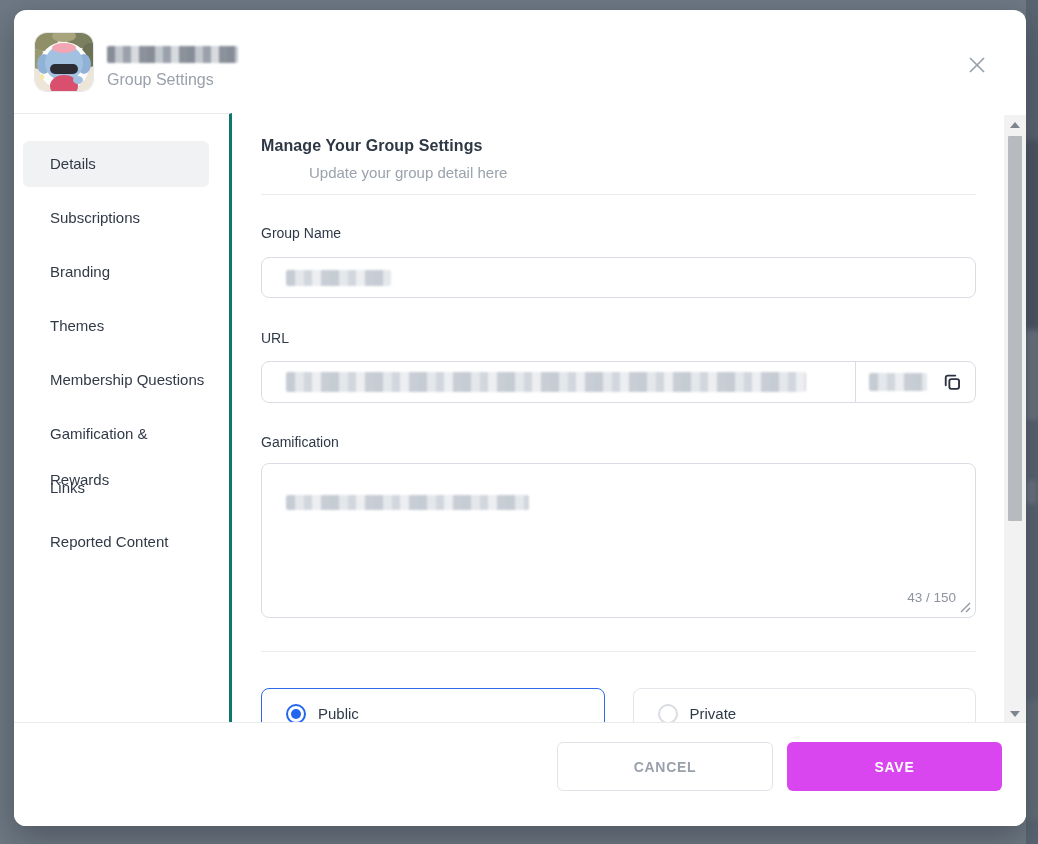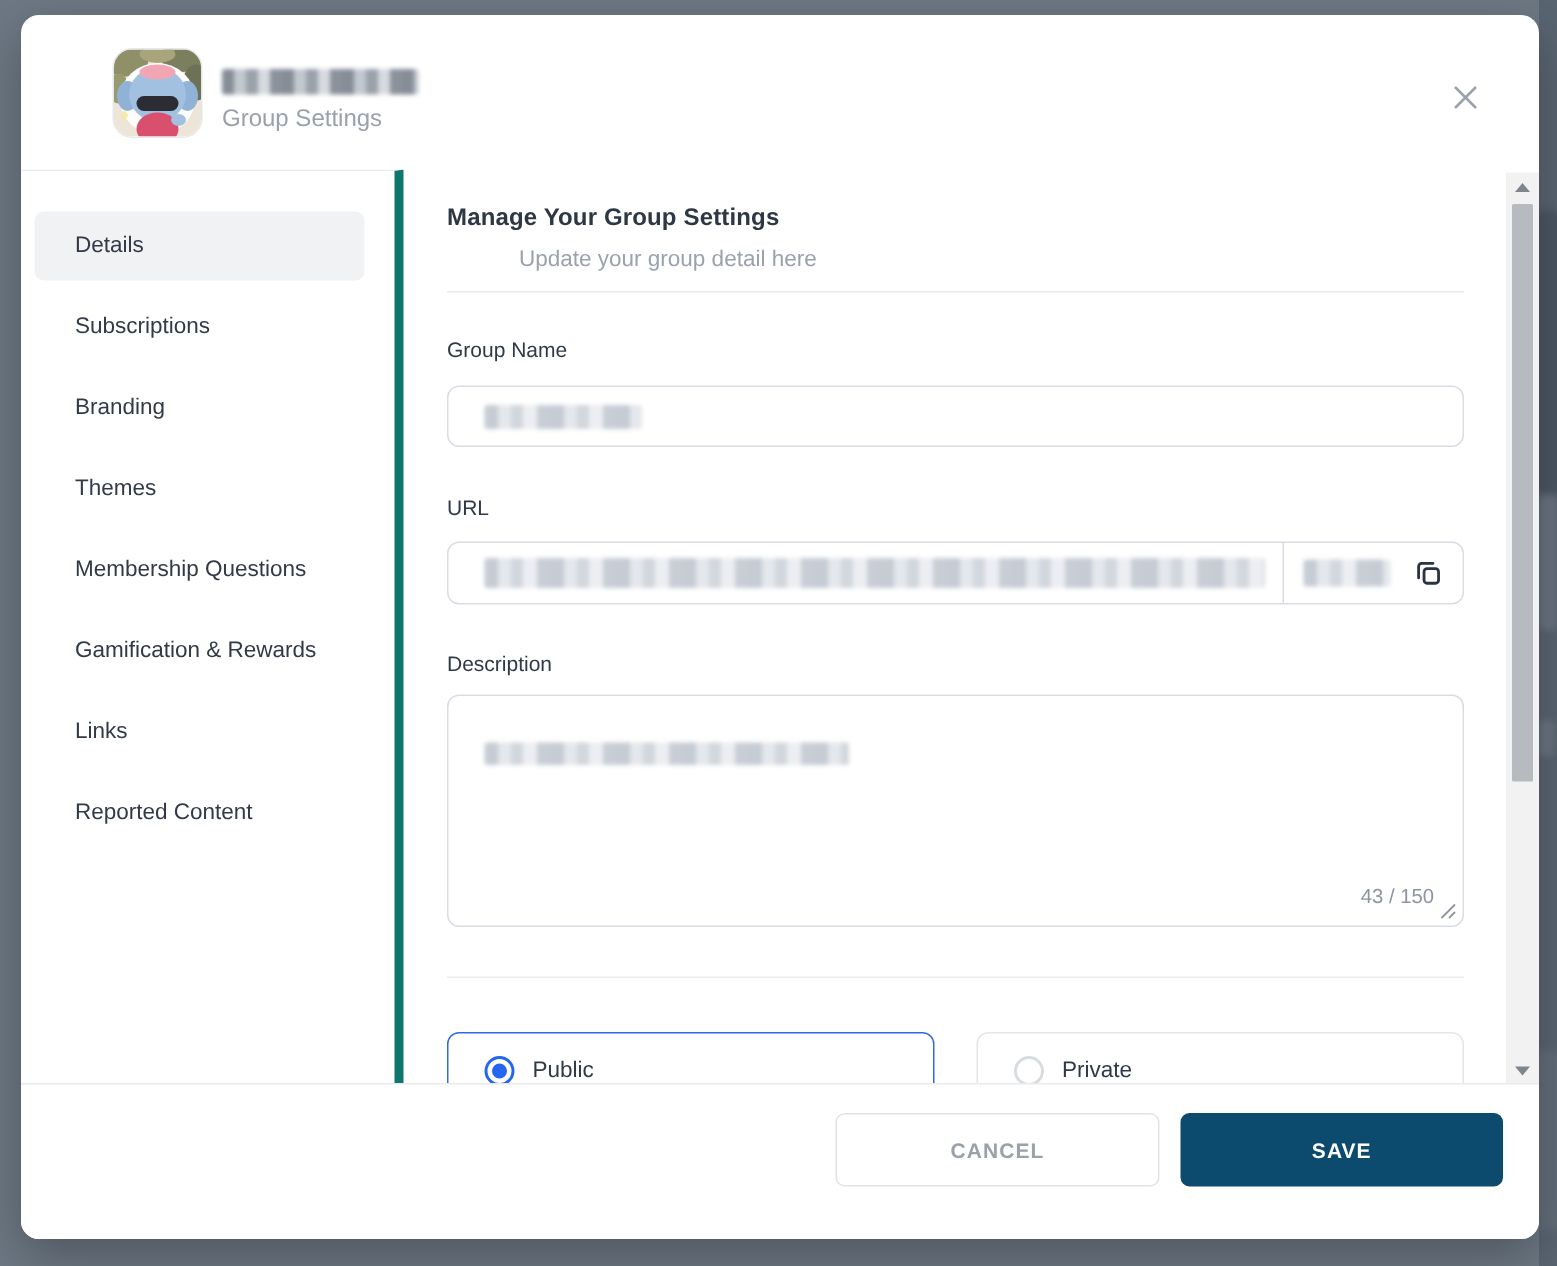--- a/index.html
+++ b/index.html
@@ -17,21 +17,21 @@
   .bg-strip .blob3 { position:absolute; top:480px; left:0px; width:10px; height:24px; background:#7c8591; border-radius:3px; filter:blur(2px); opacity:.5; }
   .bg-strip .blob4 { position:absolute; top:700px; left:-4px; width:20px; height:120px; background:#636e7a; border-radius:6px; filter:blur(3px); }
 
   .modal {
     position:absolute; left:14px; top:10px; width:1012px; height:816px;
     background:#ffffff; border-radius:12px; overflow:hidden;
     box-shadow:0 12px 34px rgba(0,0,0,.28);
   }
 
   
-  .modal-header { position:relative; height:103px;margin-left:41px; }
+  .modal-header { position:relative; height:103px; }
   .avatar {
     position:absolute; left:21px; top:23px; width:58px; height:58px;
     border-radius:12px; overflow:hidden; box-shadow:0 0 0 1px #e6e8eb;
   }
   .avatar svg { display:block; }
   .redact, .redact-dark {
     border-radius:2px;
     filter:blur(1.3px);
   }
   .redact {
@@ -41,22 +41,22 @@
     background:repeating-linear-gradient(90deg,#868d96 0 8px,#c3c8cf 8px 16px,#9aa1aa 16px 24px,#d7dbe0 24px 32px,#8b929b 32px 40px);
   }
   .header-name { position:absolute; left:93px; top:36px; width:131px; height:17px; }
   .header-subtitle { position:absolute; left:93px; top:61px; font-size:16px; color:#9aa1ab; }
   .close-btn { position:absolute; top:44px; right:38px; width:22px; height:22px; cursor:pointer; background:none; border:none; }
 
   
   .modal-body { position:absolute; top:103px; left:0; right:0; bottom:100px; display:flex; overflow:hidden; }
 
   .sidebar {
-    width:255px; flex-shrink:0;
-    border-top:1px solid #e8eaec; border-right:6px solid #0f766e;
+    width:218px; flex-shrink:0;
+    border-top:1px solid #e8eaec; border-right:3px solid #0f766e;
     padding:27px 20px 0 9px;
   }
   .nav-item {
     height:46px; line-height:46px; padding-left:27px; margin-bottom:8px;
     border-radius:6px; font-size:15px; color:#323a47; cursor:pointer;
   }
   .nav-item.active { background:#f1f2f4; }
 
   .content { flex:1; position:relative; padding:24px 50px 0 29px; overflow:hidden; }
   .page-title { font-size:16px; font-weight:700; color:#2e3744; letter-spacing:.1px; }
@@ -113,21 +113,21 @@
 
   
   .modal-footer {
     position:absolute; left:0; right:0; bottom:0; height:104px;
     border-top:1px solid #e8eaec; background:#fff;
     display:flex; align-items:center; justify-content:flex-end; gap:14px;
     padding-right:24px; padding-bottom:16px;
   }
   .btn { height:49px; border-radius:6px; font-size:14px; font-weight:700; letter-spacing:.7px; cursor:pointer; font-family:"Liberation Sans",sans-serif; }
   .btn-cancel { width:216px; background:#ffffff; border:1px solid #e0e3e7; color:#9aa1ab; }
-  .btn-save { width:215px; background:#0c4a6e; border:none; color:#ffffff; }
+  .btn-save { width:215px; background:#d946ef; border:none; color:#ffffff; }
 </style>
 </head>
 <body>
 
 <div class="bg-strip">
   <div class="blob1"></div>
   <div class="blob2"></div>
   <div class="blob3"></div>
   <div class="blob4"></div>
 </div>
@@ -196,21 +196,21 @@
           <div class="val-slug redact"></div>
           <button class="copy-btn">
             <svg width="22" height="22" viewBox="0 0 20 20">
               <path d="M4.3 13 V6.1 a1.9 1.9 0 0 1 1.9 -1.9 H13" fill="none" stroke="#2b3342" stroke-width="1.7" stroke-linecap="round"></path>
               <rect x="7.6" y="7.4" width="8.8" height="8.8" rx="1.8" fill="none" stroke="#2b3342" stroke-width="1.7"></rect>
             </svg>
           </button>
         </div>
       </div>
 
-      <div class="field-label" style="margin-top:31px;">Description</div>
+      <div class="field-label" style="margin-top:31px;">Gamification</div>
       <div class="textarea-box">
         <div class="val-desc redact"></div>
         <div class="char-counter">43 / 150</div>
         <svg class="resize-handle" width="12" height="12" viewBox="0 0 12 12">
           <line x1="11" y1="2" x2="2" y2="11" stroke="#8d949e" stroke-width="1.2"></line>
           <line x1="11" y1="7" x2="7" y2="11" stroke="#8d949e" stroke-width="1.2"></line>
         </svg>
       </div>
 
       <hr class="divider2">

